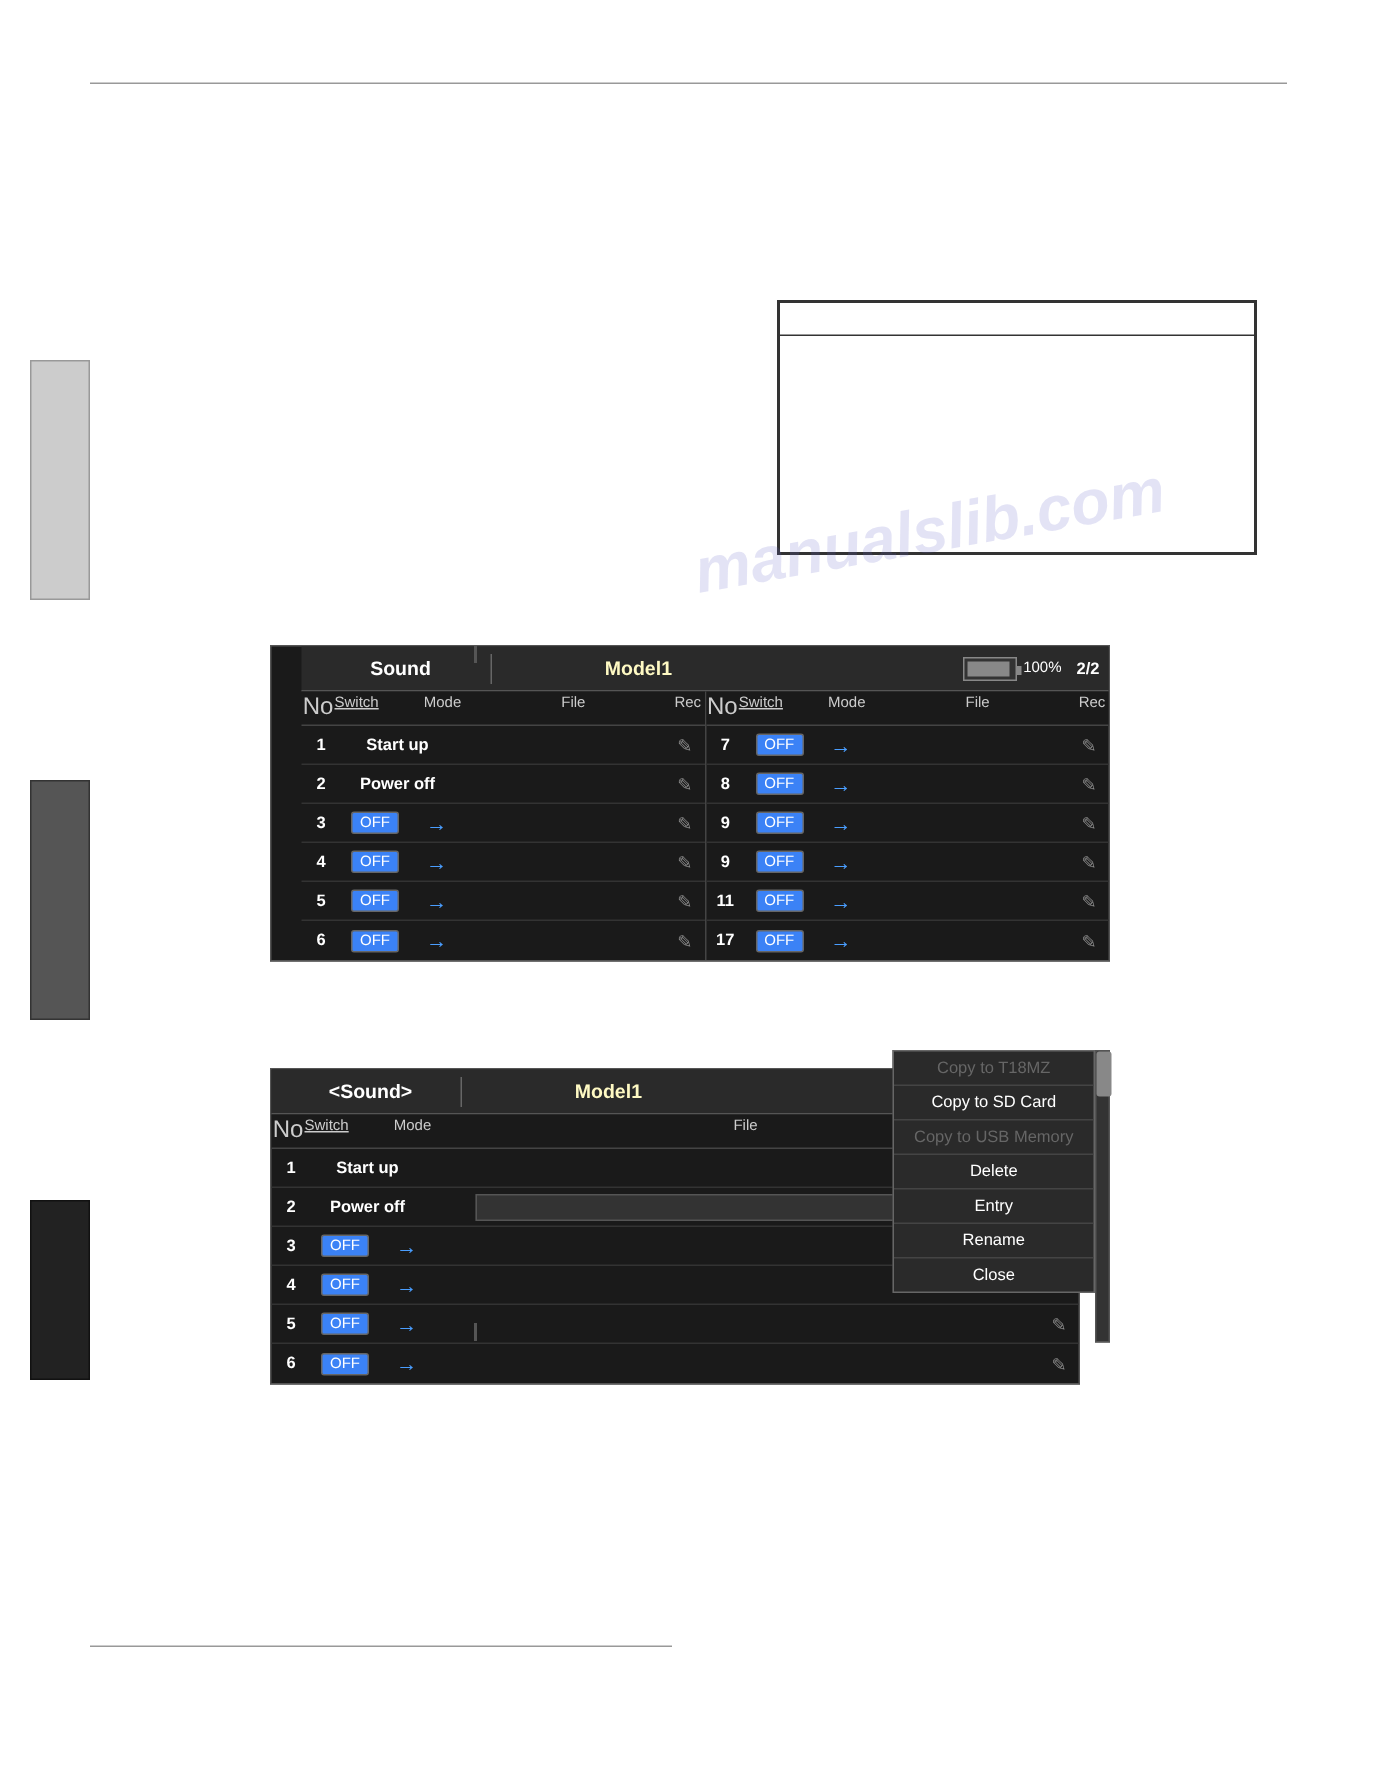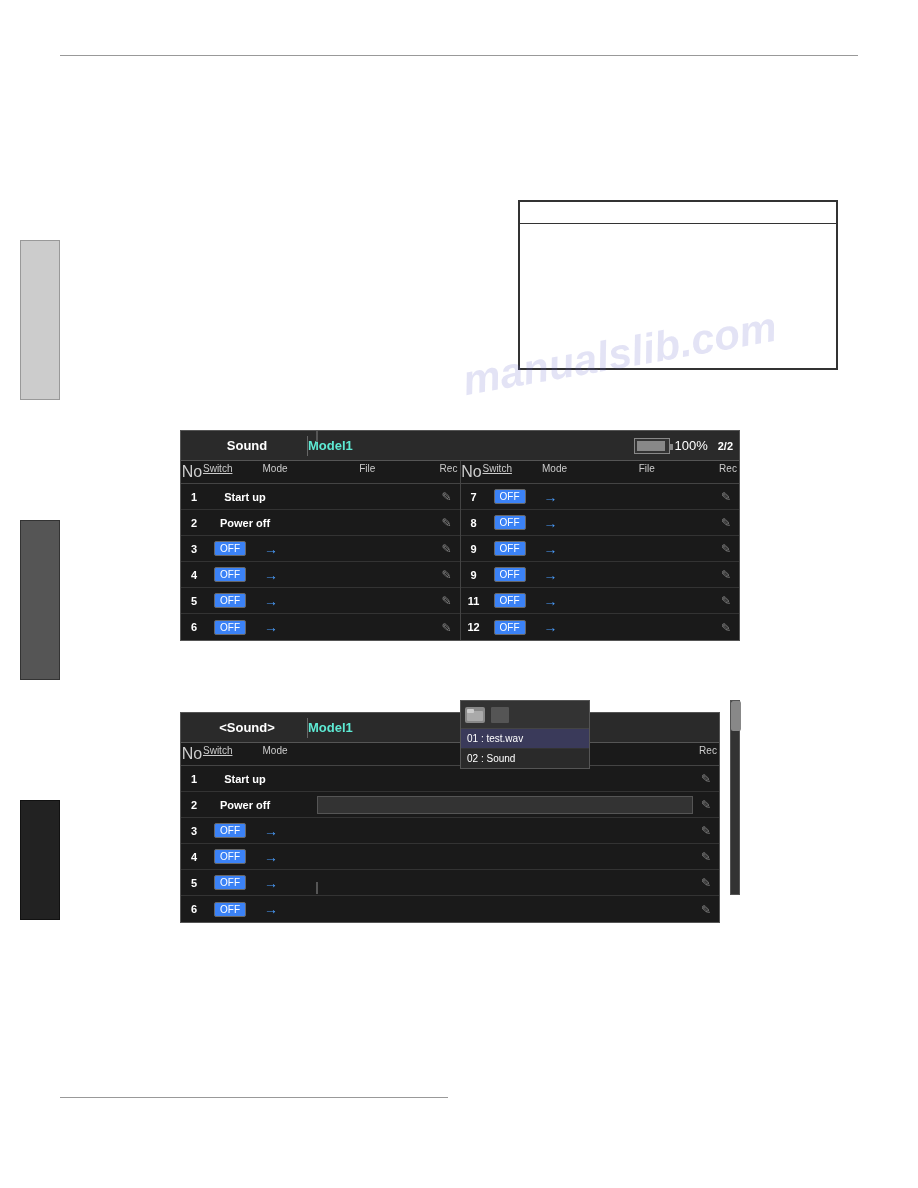--- a/index.html
+++ b/index.html
@@ -103,20 +103,21 @@
     }
 
     
     .sound-table1 {
       position: absolute;
       top: 430px;
       left: 180px;
       width: 560px;
       background: #1a1a1a;
       border: 1px solid #555;
+      padding-left: 20px;
     }
 
     .sound-table2 {
       position: absolute;
       top: 700px;
       left: 180px;
       width: 560px;
       background: #1a1a1a;
       border: 1px solid #555;
     }
@@ -131,25 +132,25 @@
       height: 30px;
     }
     .tbl-title-sound {
       color: #fff;
       font-size: 13px;
       font-weight: bold;
       flex: 0 0 120px;
       text-align: center;
     }
     .tbl-title-model {
-      color: #5eead4;
+      color: #fef9c3;
       font-size: 13px;
       font-weight: bold;
       flex: 0 0 120px;
-      text-align: left;
+      text-align: right;
     }
     .tbl-spacer { flex: 1; }
     .tbl-battery {
       background: #333;
       border: 1px solid #888;
       width: 36px;
       height: 16px;
       position: relative;
       margin-right: 4px;
     }
@@ -162,21 +163,21 @@
     .tbl-battery-tip {
       position: absolute;
       right: -4px;
       top: 5px;
       width: 3px;
       height: 6px;
       background: #888;
     }
     .tbl-100 {
       color: #fff;
-      font-size: 13px;
+      font-size: 10px;
       margin-right: 4px;
     }
     .tbl-page {
       color: #fff;
       font-size: 11px;
       font-weight: bold;
     }
 
     .tbl-col-header {
       display: flex;
@@ -489,21 +490,21 @@
 
         <div class="tbl-row">
           <div class="cell-no">11</div>
           <div class="cell-switch"><span class="off-tag">OFF</span></div>
           <div class="cell-mode"><span class="arrow-right">→</span></div>
           <div class="cell-file"></div>
           <div class="cell-rec"><span class="pencil-icon">✎</span></div>
         </div>
 
         <div class="tbl-row">
-          <div class="cell-no">12</div>
+          <div class="cell-no">17</div>
           <div class="cell-switch"><span class="off-tag">OFF</span></div>
           <div class="cell-mode"><span class="arrow-right">→</span></div>
           <div class="cell-file"></div>
           <div class="cell-rec"><span class="pencil-icon">✎</span></div>
         </div>
       </div>
     </div>
   </div>
 
   <div style="position:absolute;top:430px;left:316px;width:1px;height:12px;background:#333;border-left:2px solid #555;"></div>
@@ -573,34 +574,30 @@
       <div class="tbl-row">
         <div class="cell-no">6</div>
         <div class="cell-switch"><span class="off-tag">OFF</span></div>
         <div class="cell-mode"><span class="arrow-right">→</span></div>
         <div class="cell-file"></div>
         <div class="cell-rec"><span class="pencil-icon">✎</span></div>
       </div>
     </div>
   </div>
 
-  <div class="file-panel">
-    <div class="file-panel-header">
-      <div class="file-icon">
-        <svg width="16" height="12" viewBox="0 0 16 12">
-          <rect x="0" y="2" width="16" height="10" fill="#aaa" rx="1"></rect>
-          <rect x="0" y="0" width="7" height="4" fill="#ccc" rx="1"></rect>
-        </svg>
-      </div>
-      <div class="sd-icon"></div>
-    </div>
-    <div class="file-item selected">01 : test.wav</div>
-    <div class="file-item2">02 : Sound</div>
+
+  <div class="context-menu">
+    <div class="ctx-item disabled">Copy to T18MZ</div>
+    <div class="ctx-item">Copy to SD Card</div>
+    <div class="ctx-item disabled">Copy to USB Memory</div>
+    <div class="ctx-item">Delete</div>
+    <div class="ctx-item">Entry</div>
+    <div class="ctx-item">Rename</div>
+    <div class="ctx-item">Close</div>
   </div>
-
 
   <div style="position:absolute;top:700px;left:730px;width:10px;height:195px;background:#333;border:1px solid #555;">
     <div style="width:10px;height:30px;background:#888;border-radius:2px;"></div>
   </div>
 
   <div style="position:absolute;top:882px;left:316px;width:1px;height:12px;background:#333;border-left:2px solid #555;"></div>
 
   <div class="bottom-rule"></div>
 
 </div>

